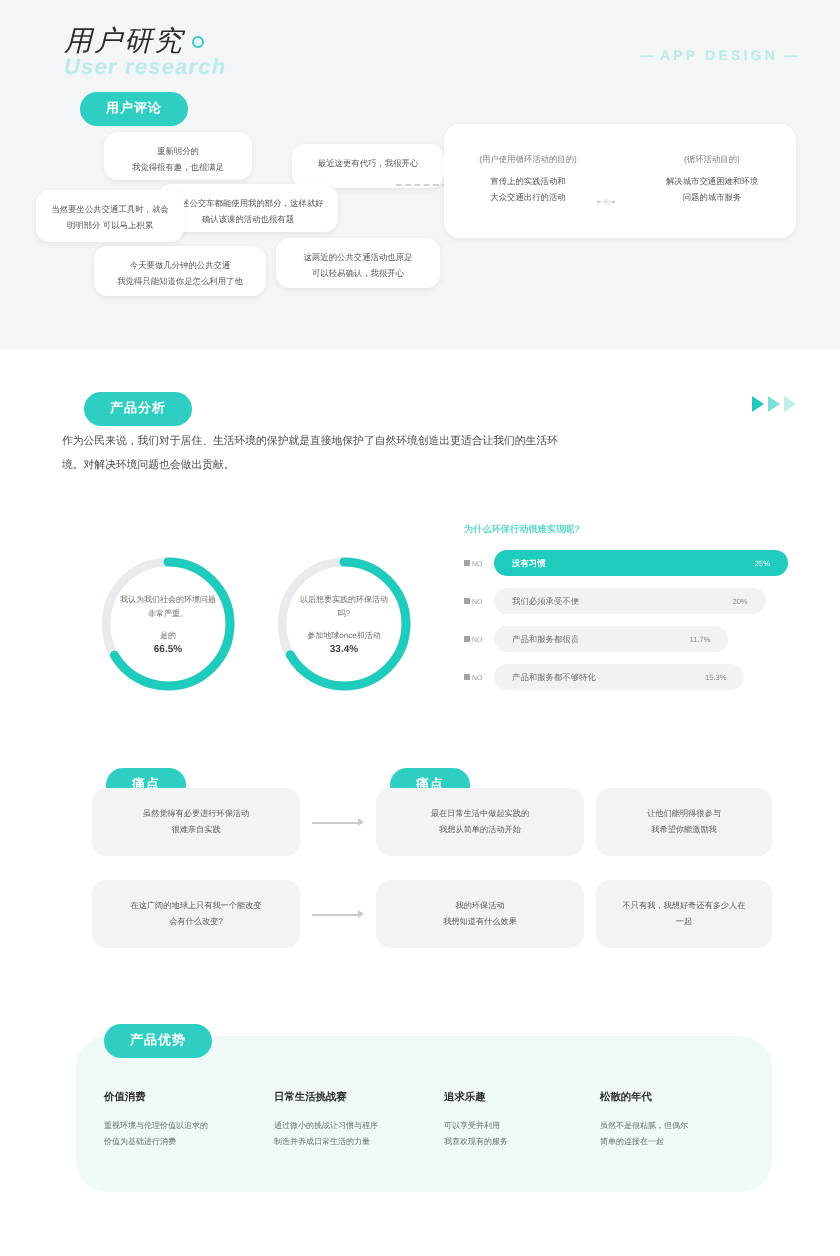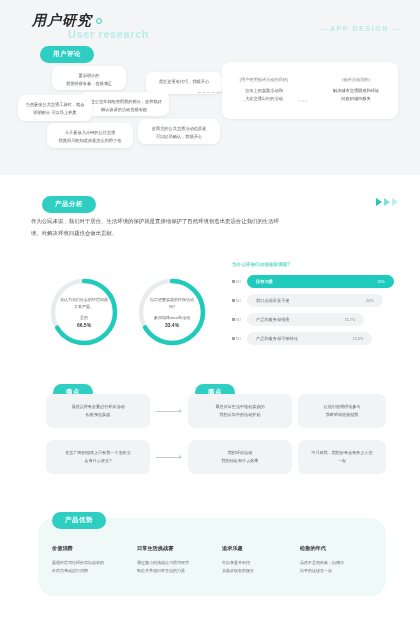--- a/index.html
+++ b/index.html
@@ -13,33 +13,32 @@
   }
   .page{width:420px;height:628px;position:relative;overflow:hidden;background:#fff;}
 
   
   .sec-top{
     position:absolute;left:0;top:0;width:420px;height:175px;
     background:#f4f5f6;
   }
   .hdr-title{
     position:absolute;left:32px;top:12px;
-    font-size:14px;font-weight:bold;font-style:italic;letter-spacing:1px;
+    font-size:14px;font-weight:normal;font-style:italic;letter-spacing:1px;
     color:#2b2b2b;
   }
   .hdr-dot{
     display:inline-block;width:4px;height:4px;border-radius:50%;
     border:1px solid #2fcfc4;background:transparent;
     vertical-align:middle;margin-left:4px;margin-bottom:1px;
   }
   .hdr-sub{
     position:absolute;left:32px;top:28px;
-    font-size:11px;font-weight:bold;letter-spacing:.6px;
+    font-size:11px;font-weight:bold;font-style:italic;letter-spacing:.6px;
     color:#b9ece8;
-    margin-left:36px;
   }
   .hdr-right{
     position:absolute;right:18px;top:25px;
     font-size:7px;font-weight:bold;letter-spacing:1.6px;
     color:#b6ebe6;white-space:nowrap;
   }
   .hdr-right .dash{letter-spacing:0;padding:0 3px;}
 
   .badge{
     display:inline-block;

